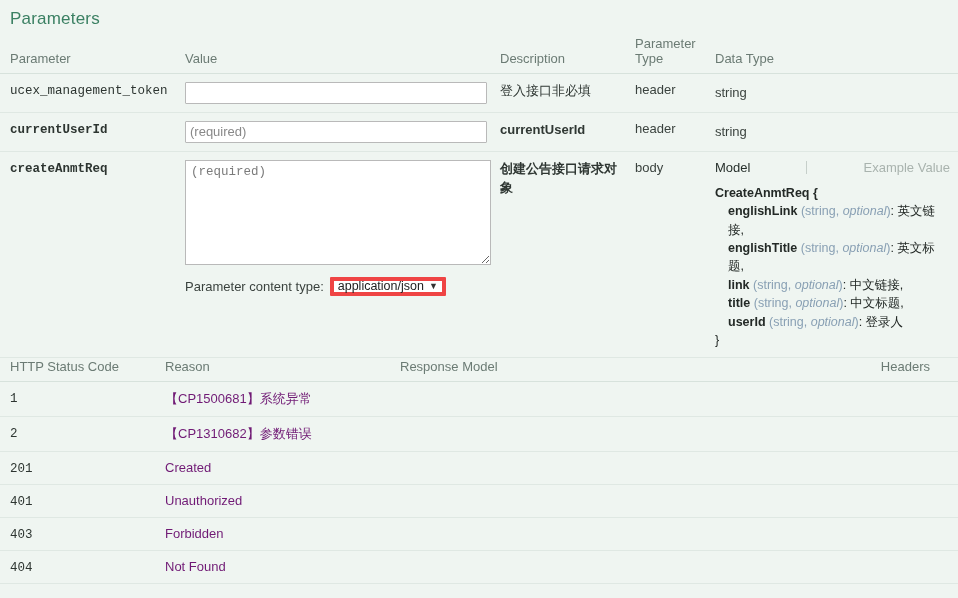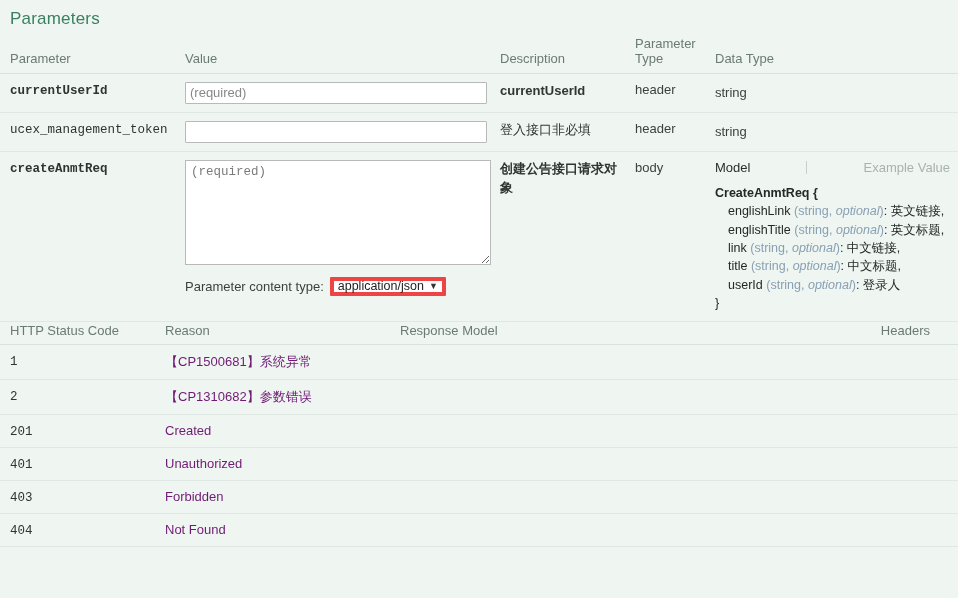--- a/index.html
+++ b/index.html
@@ -117,21 +117,21 @@
   .tab-sep { width: 1px; height: 13px; background: #c6cfca; display: inline-block; }
   .tab-inactive { color: #a9b3ae; }
 
   .model-body {
     font-size: 12.5px;
     line-height: 1.47;
     color: #232926;
   }
   .model-name { font-weight: bold; }
   .model-prop { padding-left: 13px; }
-  .prop-key { font-weight: normal; }
+  .prop-key { font-weight: bold; }
   .prop-type { color: #89a0b4; font-weight: normal; }
   .prop-type i { font-style: italic; }
 
   .code {
     font-family: "Liberation Mono", monospace;
     font-size: 12.5px;
     color: #2d3531;
   }
   .reason { font-size: 13px; color: #701a75; }
 </style>
@@ -156,45 +156,45 @@
         <th>Value</th>
         <th>Description</th>
         <th>Parameter Type</th>
         <th>Data Type</th>
       </tr>
     </thead>
     <tbody>
 
       <tr>
         <td>
+          <span class="pname">ucex_management_token</span>
+        </td>
+        <td>
+          <input class="txt-input" type="text" placeholder="" style="">
+        </td>
+        <td>
+          <div class="desc">登入接口非必填</div>
+        </td>
+        <td>
+          <div class="ptype">header</div>
+        </td>
+        <td>
+          <div class="dtype">string</div>
+        </td>
+      </tr>
+
+      <tr>
+        <td>
           <span class="pname req">currentUserId</span>
         </td>
         <td>
           <input class="txt-input" type="text" placeholder="(required)" style="">
         </td>
         <td>
           <div class="desc bold">currentUserId</div>
-        </td>
-        <td>
-          <div class="ptype">header</div>
-        </td>
-        <td>
-          <div class="dtype">string</div>
-        </td>
-      </tr>
-
-      <tr>
-        <td>
-          <span class="pname">ucex_management_token</span>
-        </td>
-        <td>
-          <input class="txt-input" type="text" placeholder="" style="">
-        </td>
-        <td>
-          <div class="desc">登入接口非必填</div>
         </td>
         <td>
           <div class="ptype">header</div>
         </td>
         <td>
           <div class="dtype">string</div>
         </td>
       </tr>
 
       <tr>

